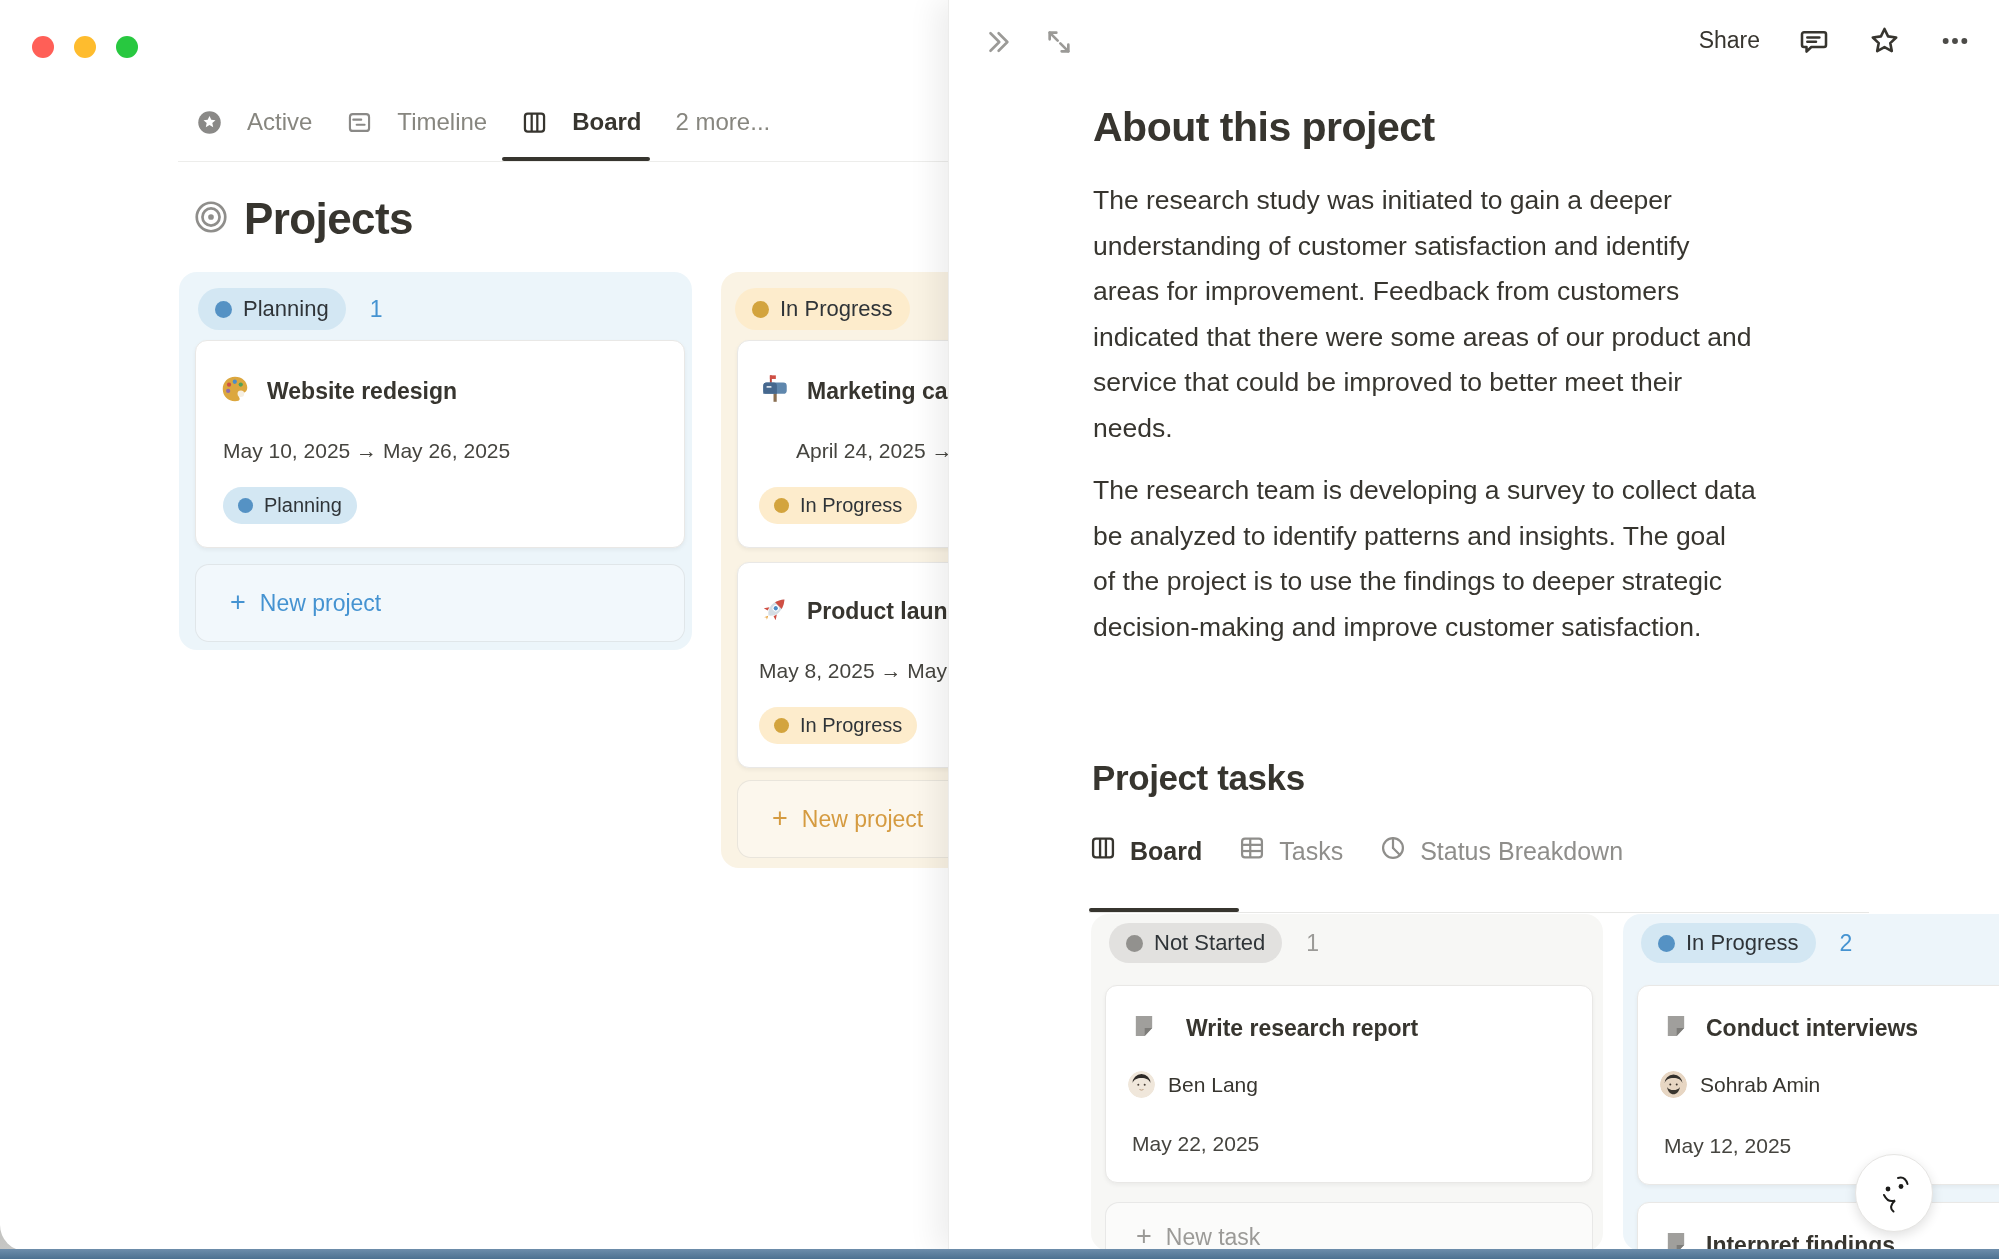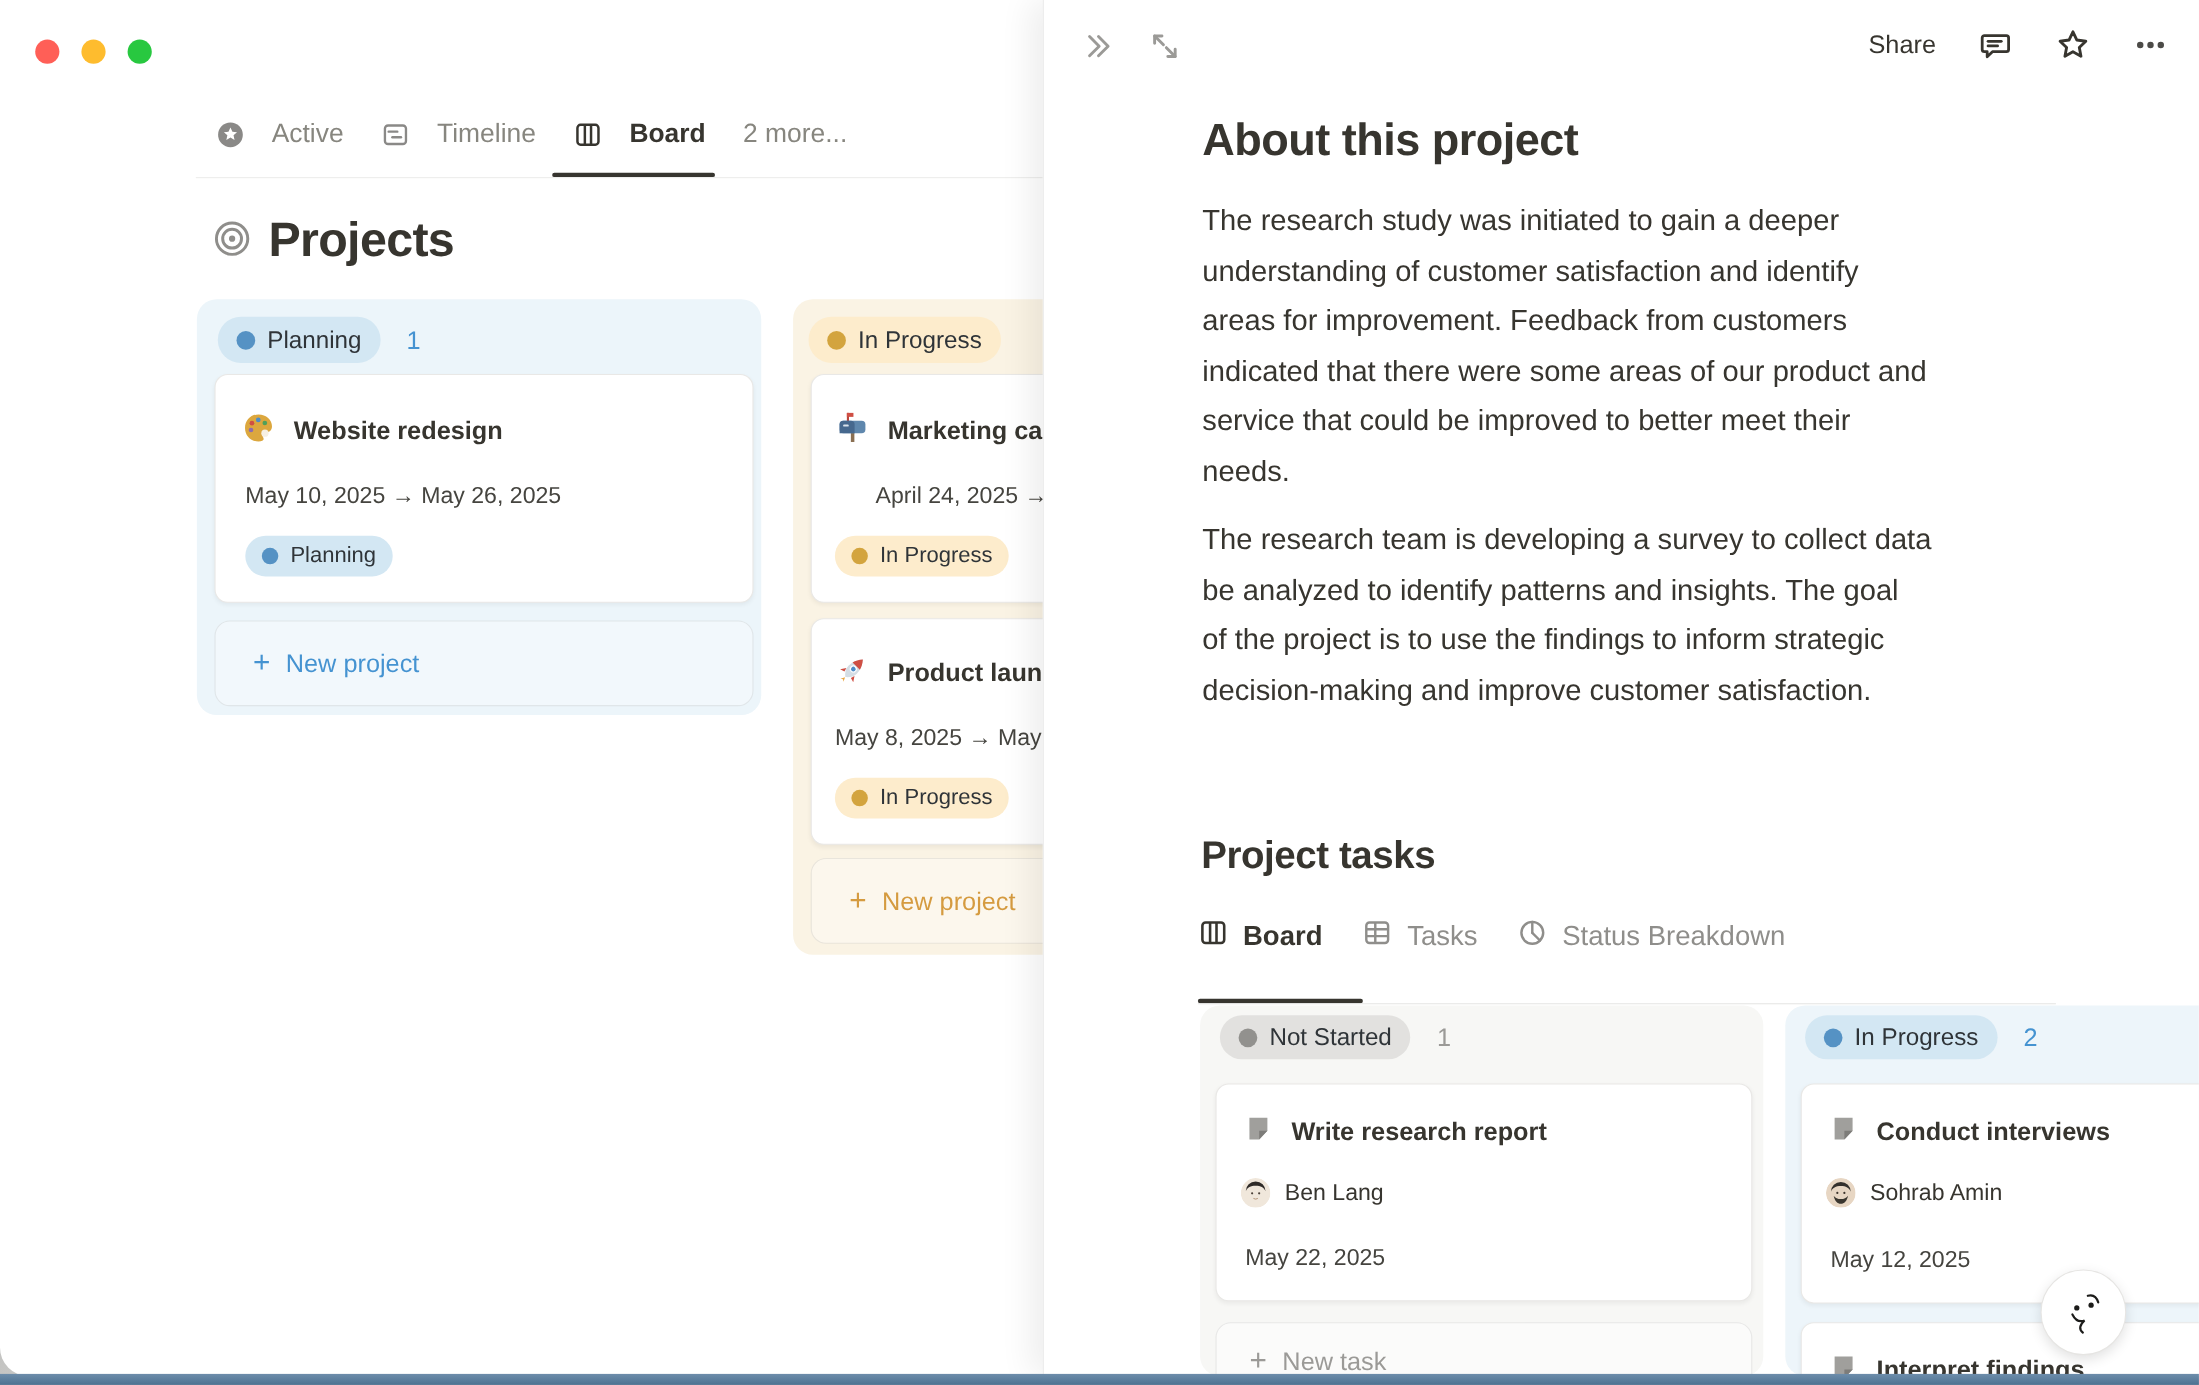--- a/index.html
+++ b/index.html
@@ -287,21 +287,21 @@
         <div class="nowrap">understanding of customer satisfaction and identify</div>
         <div class="nowrap">areas for improvement. Feedback from customers</div>
         <div class="nowrap">indicated that there were some areas of our product and</div>
         <div class="nowrap">service that could be improved to better meet their</div>
         <div class="nowrap">needs.</div>
       </div>
 
       <div class="para" style="top:468px;">
         <div class="nowrap">The research team is developing a survey to collect data</div>
         <div class="nowrap">be analyzed to identify patterns and insights. The goal</div>
-        <div class="nowrap">of the project is to use the findings to inform strategic</div>
+        <div class="nowrap">of the project is to use the findings to deeper strategic</div>
         <div class="nowrap">decision-making and improve customer satisfaction.</div>
       </div>
 
       <div class="h2">Project tasks</div>
 
       <div class="db-tabs">
         <div class="db-tab active">
           <span>
             <svg width="28" height="28" viewBox="0 0 24 24" fill="none" stroke="#37352f" stroke-width="2">
                 <rect x="3.5" y="4" width="17" height="16" rx="2.5"></rect>
@@ -346,21 +346,21 @@
       </div>
 
       <div class="card" style="left:156px;top:985px;width:488px;height:198px;">
         <div class="trow" style="left:24px;top:26px;">
           <span class="page-ic">
             <svg width="28" height="28" viewBox="0 0 24 24">
                 <path d="M5 3.5h14v10.2L12.6 20.5H5z" fill="#a09f9c"></path>
                 <path d="M19 13.7h-6.4v6.8z" fill="#7d7c79"></path>
               </svg>
           </span>
-          <span class="title" style="font-size:23px;">Write research report</span>
+          <span class="title" style="font-size:23px;margin-left:12px;">Write research report</span>
         </div>
         <div class="who" style="left:22px;top:85px;">
           <span class="avatar">
             <svg width="27" height="27" viewBox="0 0 27 27">
                 <circle cx="13.5" cy="13.5" r="13.5" fill="#f0e7db"></circle>
                 <path d="M4.5 12a9 9 0 0 1 18 0c-1.5-3.6-4.5-5-9-5s-7.5 1.4-9 5z" fill="#2f2b28"></path>
                 <circle cx="10.3" cy="13.8" r="1" fill="#4a4038"></circle>
                 <circle cx="16.7" cy="13.8" r="1" fill="#4a4038"></circle>
                 <path d="M11.5 18.5q2 1.2 4 0" stroke="#b29478" stroke-width="0.9" fill="none"></path>
               </svg>

